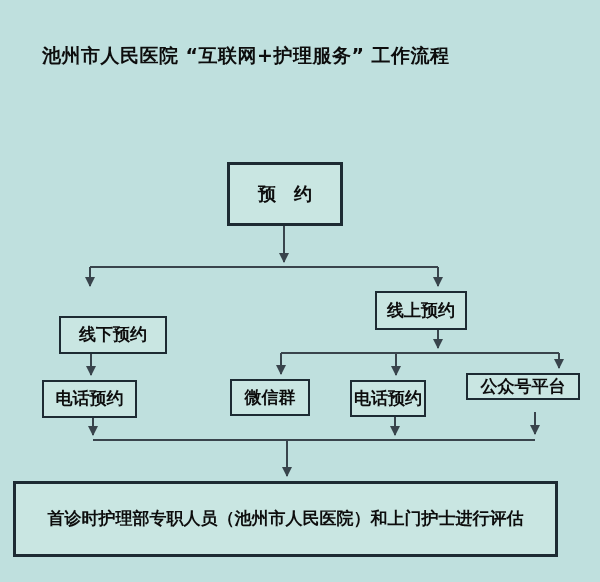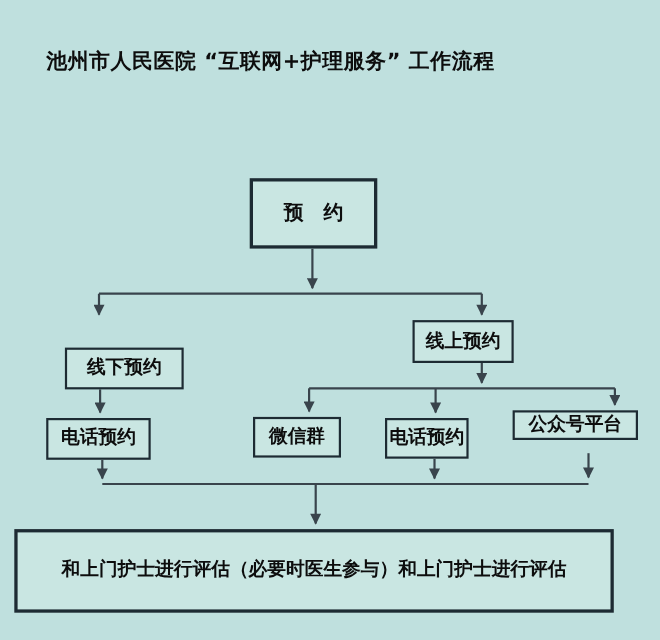--- a/index.html
+++ b/index.html
@@ -109,16 +109,16 @@
 
   <div class="node n-phone">
     <span>电话预约</span>
   </div>
 
   <div class="node n-official">
     <span>公众号平台</span>
   </div>
 
   <div class="node n-assessment">
-    <span>和上门护士进行评估（必要时医生参与）和上门护士进行评估</span>
+    <span>首诊时护理部专职人员（池州市人民医院）和上门护士进行评估</span>
   </div>
 
 </div>
 
 </body></html>

